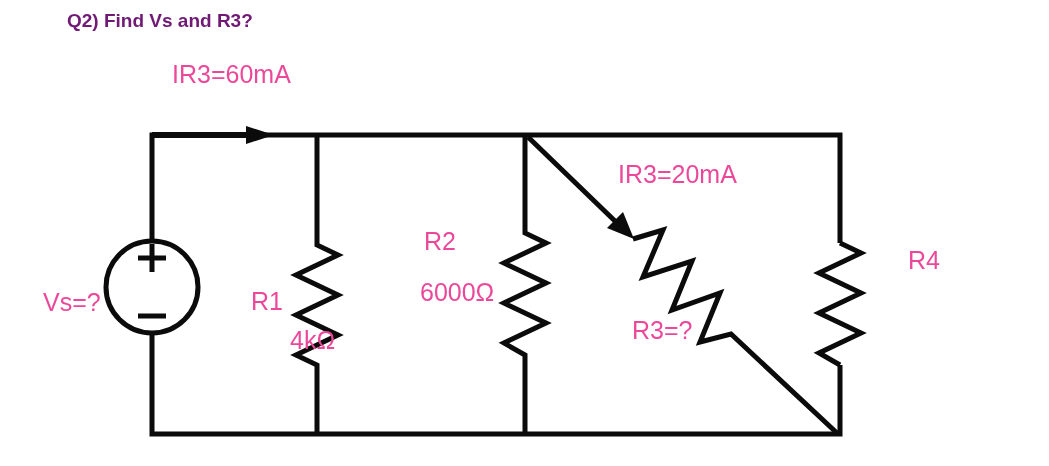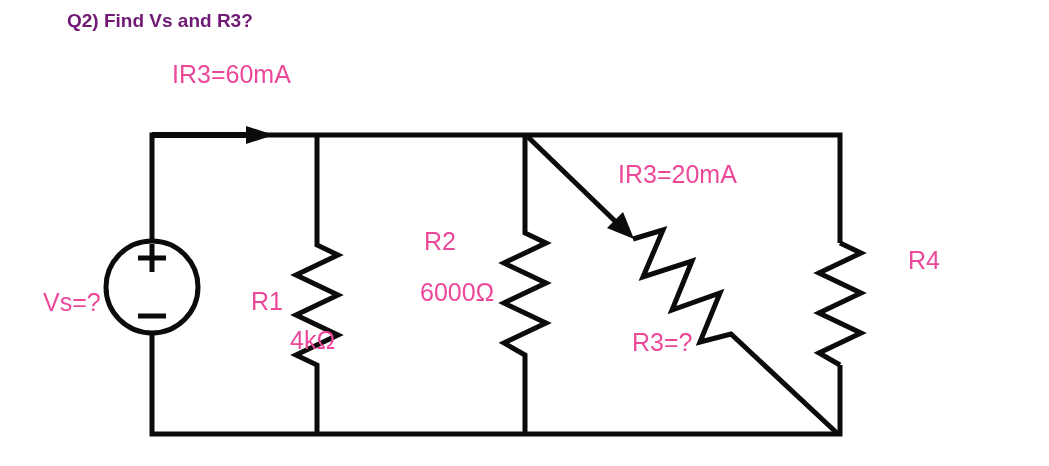--- a/index.html
+++ b/index.html
@@ -28,21 +28,21 @@
     color: #ec4899;
     white-space: nowrap;
   }
   .lbl-source-current { left: 172px; top: 62px; }
   .lbl-vs            { left: 43px;  top: 262px; margin-top: 28px; }
   .lbl-r1-name       { left: 251px; top: 289px; text-align: center; }
   .lbl-r1-value      { left: 245px; top: 328px; margin-left: 45px; }
   .lbl-r2-name       { left: 424px; top: 229px; }
   .lbl-r2-value      { left: 420px; top: 260px; margin-top: 20px; }
   .lbl-r3-current    { left: 618px; top: 162px; }
-  .lbl-r3-name       { left: 632px; top: 318px; margin-top: 12px; }
+  .lbl-r3-name       { left: 632px; top: 318px; }
   .lbl-r4-name       { left: 908px; top: 248px; }
   .lbl-r4-value      { left: 882px; top: 278px; }
   svg.circuit { position: absolute; left: 0; top: 0; }
 </style>
 </head>
 <body>
 
 <div class="page">
 
   <div class="title">Q2) Find Vs and R3?</div>

